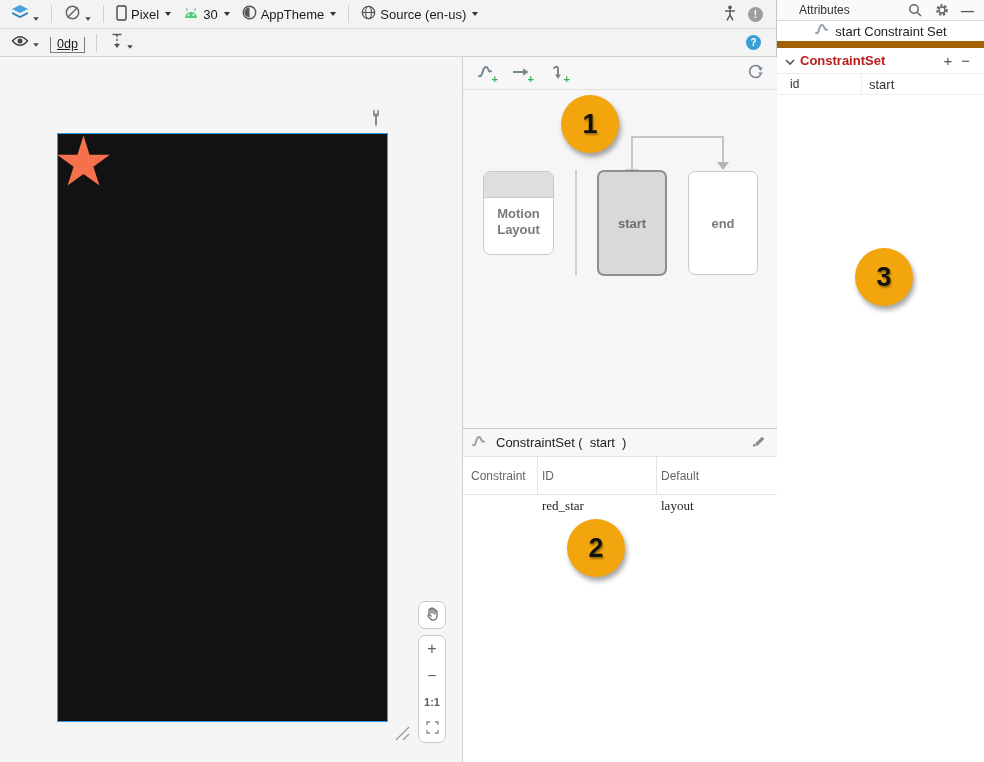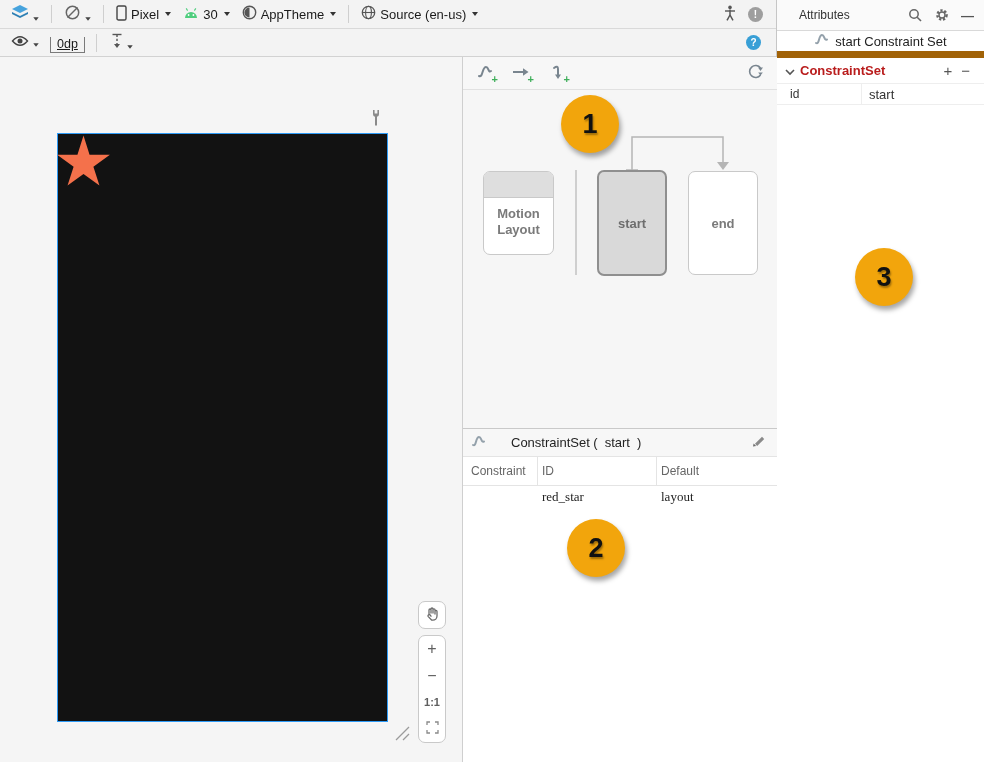--- a/index.html
+++ b/index.html
@@ -71,34 +71,34 @@
   #box-motionlayout { left: 20px; top: 81px; width: 71px; height: 84px; background: #fff; border: 1.5px solid #c9c9c9; }
   #box-motionlayout .box-head { position: absolute; left: 0; top: 0; right: 0; height: 26px;
                                 background: #dedede; border-bottom: 1px solid #c9c9c9; border-radius: 5px 5px 0 0; }
   #box-motionlayout .box-label { position: relative; width: 58px; line-height: 1.25; margin-top: 18px; }
   .scene-vsep { position: absolute; left: 112px; top: 80px; width: 2px; height: 105px; background: #cfcfcf; }
   #box-start { left: 134px; top: 80px; width: 70px; height: 106px; background: #d9d9d9; border: 2px solid #8f8f8f; color: #6e6e6e; }
   #box-end { left: 225px; top: 81px; width: 70px; height: 104px; background: #fff; border: 1.5px solid #c9c9c9; }
   .transition-arrow { position: absolute; left: 0; top: 0; }
 
   .cs-header { height: 28px; background: #f7f7f7; border-top: 1px solid #c9c9c9;
-               display: flex; align-items: center; padding: 0 10px 0 8px; gap: 25px; font-size: 13px; color: #222; }
+               display: flex; align-items: center; padding: 0 10px 0 8px; gap: 10px; font-size: 13px; color: #222; }
   .cs-title { display: flex; align-items: baseline; gap: 7px; }
-  .cs-table-header { height: 30px; background: #fff; border-top: 1px solid #e4e4e4; border-bottom: 1px solid #e4e4e4;
+  .cs-table-header { height: 39px; background: #fff; border-top: 1px solid #e4e4e4; border-bottom: 1px solid #e4e4e4;
                      display: flex; align-items: center; font-size: 12px; color: #666; }
   .cs-table-header .c1, .cs-table-header .c2 { border-right: 1px solid #e4e4e4; height: 100%; display: flex; align-items: center; }
   .c1 { width: 75px; padding-left: 8px; }
   .c2 { width: 119px; padding-left: 4px; }
   .c3 { flex: 1; padding-left: 4px; }
   .cs-row { height: 22px; background: #fff; display: flex; align-items: center; font-size: 13px; color: #222; font-family: Liberation Serif, serif; }
   .cs-rest { flex: 1; background: #fff; }
 
   
   #attr-panel { position: absolute; left: 777px; top: 0; width: 207px; height: 762px; background: #fff; }
-  .attr-header { height: 31px; background: #fafafa; border-bottom: 1px solid #d9d9d9;
+  .attr-header { height: 21px; background: #fafafa; border-bottom: 1px solid #d9d9d9;
                  display: flex; align-items: center; padding: 0 10px 0 22px; gap: 12px; font-size: 12px; color: #333; }
   .attr-subtitle { height: 27px; border-bottom: 7px solid #a16207; display: flex; align-items: center;
                    justify-content: center; gap: 6px; font-size: 13px; color: #222; }
   .attr-section { height: 25px; display: flex; align-items: center; padding: 0 12px 0 8px; gap: 5px; }
   .attr-section .sec-title { font-size: 13px; font-weight: bold; color: #b91c1c; }
   .attr-op { background: transparent; border: none; font-size: 15px; color: #555; padding: 0 2px; font-family: inherit; }
   .attr-row { height: 22px; border-top: 1px solid #eeeeee; border-bottom: 1px solid #eeeeee;
               display: flex; align-items: center; font-size: 12px; color: #333; }
   .attr-key { width: 85px; padding-left: 13px; border-right: 1px solid #eeeeee; height: 100%; display: flex; align-items: center; }
   .attr-val { padding-left: 7px; font-size: 13px; }

